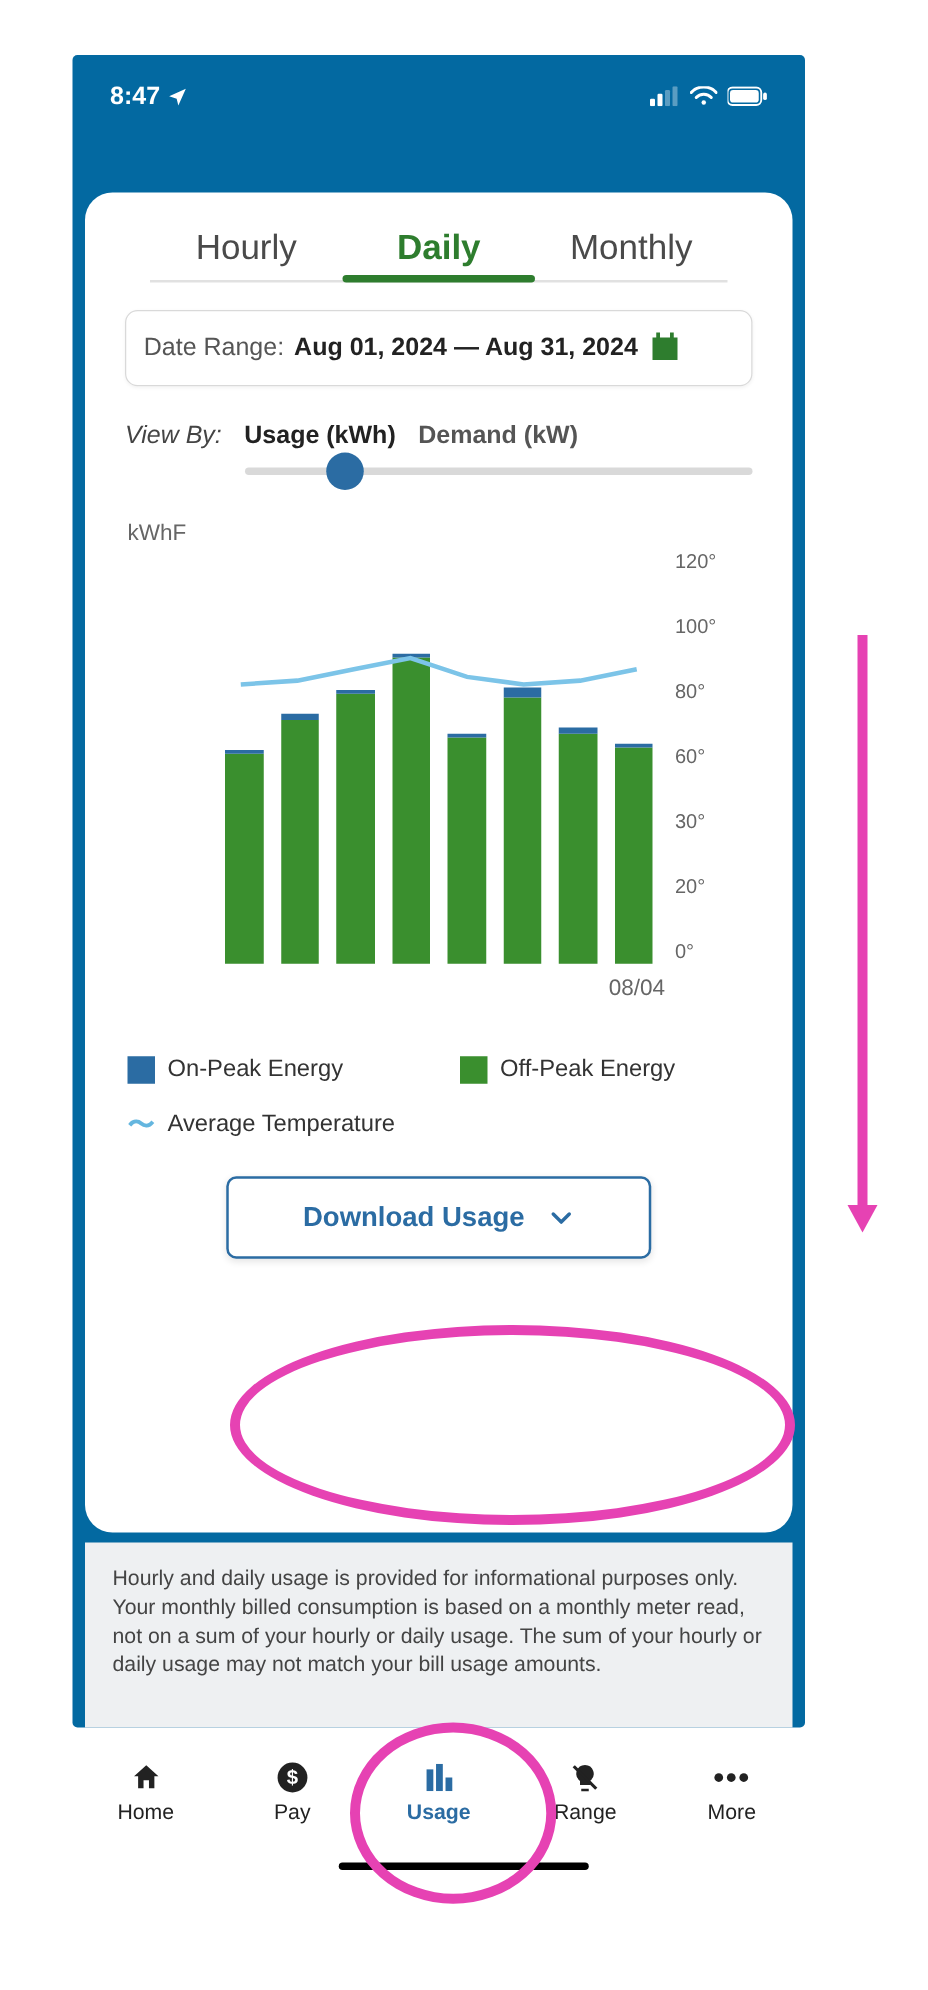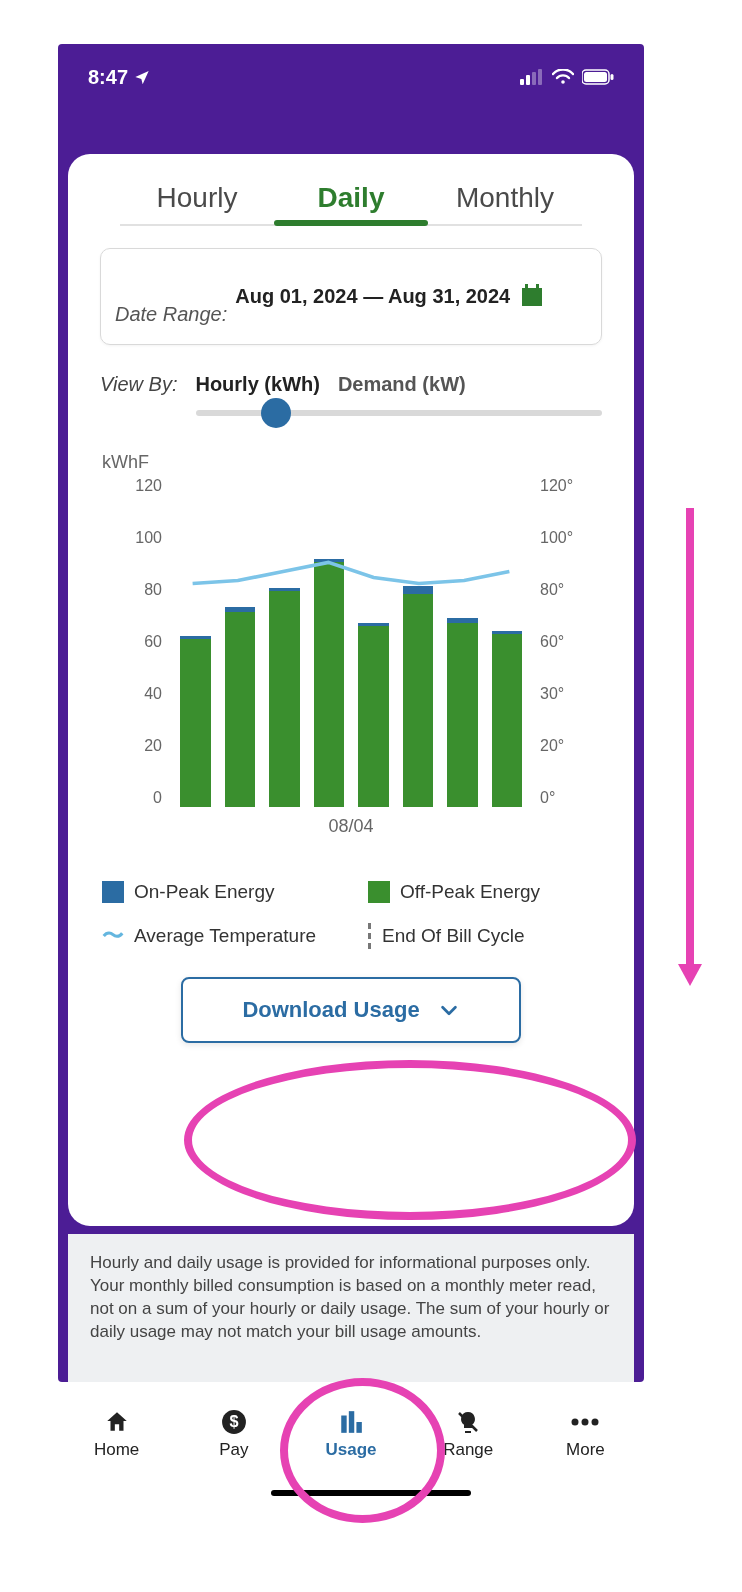--- a/index.html
+++ b/index.html
@@ -1,35 +1,35 @@
 <!DOCTYPE html>
 <html><head>
 <meta charset="utf-8">
 <style>
   * { box-sizing: border-box; margin: 0; padding: 0; font-family: -apple-system, "Segoe UI", "Helvetica Neue", Arial, sans-serif; }
   body { background: #fff; width: 742px; height: 1592px; position: relative; overflow: hidden; }
 
   
   .device {
     position: absolute; left: 58px; top: 44px; width: 586px; height: 1338px;
-    background: #4c1d95; border-radius: 4px; overflow: hidden;
+    background: #0369a1; border-radius: 4px; overflow: hidden;
   }
   .status-bar { height: 66px; display:flex; align-items:center; justify-content:space-between; padding: 0 30px; color:#fff; font-weight:600; font-size:20px; }
   .status-right { display:flex; align-items:center; gap:8px; }
   .status-right svg { display:block; }
 
   
   .card { position:absolute; left:10px; right:10px; top:110px; background:#fff; border-radius:22px; padding: 28px 28px 20px 28px; height: 1072px;}
   .tabs { display:flex; border-bottom: 2px solid #e1e1e1; margin: 0 24px 22px 24px; }
   .tab { flex:1; text-align:center; font-size:28px; color:#4a4a4a; padding-bottom:10px; cursor:pointer; }
   .tab.active { color:#2e7d2e; font-weight:700; position:relative; }
   .tab.active::after{ content:""; position:absolute; left:0; right:0; bottom:-2px; height:6px; background:#2e7d2e; border-radius:3px;}
 
   .date-range-box { margin: 0 4px 28px 4px; border:1px solid #d9d9d9; border-radius:10px; padding:18px 14px; display:flex; align-items:center; gap:8px; font-size:20px; color:#333; box-shadow: 0 1px 3px rgba(0,0,0,.05);}
-  .date-range-box .lbl { font-style: italic; color:#555;margin-top:36px;}
+  .date-range-box .lbl { color:#555;}
   .date-range-box .val { font-weight:700; color:#222;}
   .cal-icon { width:20px; height:18px; background:#2e7d2e; position:relative; margin-left:4px;}
   .cal-icon::before{content:"";position:absolute;top:-4px;left:3px;width:3px;height:6px;background:#2e7d2e;}
   .cal-icon::after{content:"";position:absolute;top:-4px;right:3px;width:3px;height:6px;background:#2e7d2e;}
 
   .viewby-row { display:flex; align-items:center; gap:18px; font-size:20px; color:#444; margin: 0 4px 6px 4px; }
   .viewby-row .lbl { font-style: italic;}
   .viewby-row .opt { color:#555;font-weight:bold;}
   .viewby-row .opt.sel { font-weight:700; color:#222;}
   .slider-track { position:relative; height: 22px; margin: 6px 4px 28px 100px; }
@@ -41,21 +41,21 @@
   .chart-wrap { position:relative; height: 360px; margin: 0 2px 0 2px; }
   .chart-plot { position:absolute; left:72px; right:72px; top:10px; bottom:30px; }
   .y-left, .y-right { position:absolute; top:0; bottom:30px; width:70px; display:flex; flex-direction:column; justify-content:space-between; font-size:16px; color:#666;}
   .y-left { left:0; text-align:right; padding-right:6px;}
   .y-right { right:0; text-align:left; padding-left:6px;}
   .bars { position:absolute; inset:0; display:flex; align-items:flex-end; gap:14px; padding: 0 10px;}
   .bar-col { flex:1; position:relative; height:100%; }
   .bar-off { position:absolute; bottom:0; left:0; right:0; background:#3a8f2e;}
   .bar-on  { position:absolute; left:0; right:0; background:#2b6ca3;}
   .temp-line { position:absolute; inset:0; }
-  .x-label { position:absolute; left:0; right:0; bottom:-30px; text-align:center; color:#666; font-size:18px;}
+  .x-label { position:absolute; left:0; right:0; bottom:-30px; text-align:right; color:#666; font-size:18px;}
 
   .legend { margin: 44px 6px 0 6px; font-size:19px; color:#333; }
   .legend-row { display:flex; gap:34px; margin-bottom:18px;}
   .legend-item { display:flex; align-items:center; gap:10px; flex:1; }
   .swatch { width:22px; height:22px;}
   .swatch.blue{background:#2b6ca3;}
   .swatch.green{background:#3a8f2e;}
   .squiggle { color:#64b6df; font-size:22px; font-weight:700;}
   .dashed { width:4px; height:26px; border-left: 3px dashed #777;}
 
@@ -119,43 +119,34 @@
     </div>
 
     <div class="date-range-box">
       <span class="lbl">Date Range:</span>
       <span class="val">Aug 01, 2024 — Aug 31, 2024</span>
       <span class="cal-icon"></span>
     </div>
 
     <div class="viewby-row">
       <span class="lbl">View By:</span>
-      <span class="opt sel">Hourly (kWh)</span>
+      <span class="opt sel">Usage (kWh)</span>
       <span class="opt">Demand (kW)</span>
     </div>
     <div class="slider-track">
       <div class="rail"></div>
         <div class="knob"></div>
     </div>
 
     <div class="axis-labels">
       <span>kWh</span>
       <span>F</span>
     </div>
 
     <div class="chart-wrap">
-      <div class="y-left">
-        <span>120</span>
-          <span>100</span>
-          <span>80</span>
-          <span>60</span>
-          <span>40</span>
-          <span>20</span>
-          <span>0</span>
-      </div>
       <div class="y-right">
         <span>120°</span>
           <span>100°</span>
           <span>80°</span>
           <span>60°</span>
           <span>30°</span>
           <span>20°</span>
           <span>0°</span>
       </div>
       <div class="chart-plot">
@@ -209,24 +200,20 @@
         <div class="legend-item">
             <span class="swatch green"></span>
             <span>Off-Peak Energy</span>
           </div>
       </div>
       <div class="legend-row">
         <div class="legend-item">
             <span class="squiggle">〜</span>
             <span>Average Temperature</span>
           </div>
-        <div class="legend-item">
-            <span class="dashed"></span>
-            <span>End Of Bill Cycle</span>
-          </div>
       </div>
     </div>
 
     <button class="download-btn">
       <span>Download Usage</span>
       <svg class="chev" viewBox="0 0 24 24" fill="none" stroke="#2b6ca3" stroke-width="3" stroke-linecap="round" stroke-linejoin="round">
           <polyline points="5 9 12 16 19 9"></polyline>
         </svg>
     </button>
 

